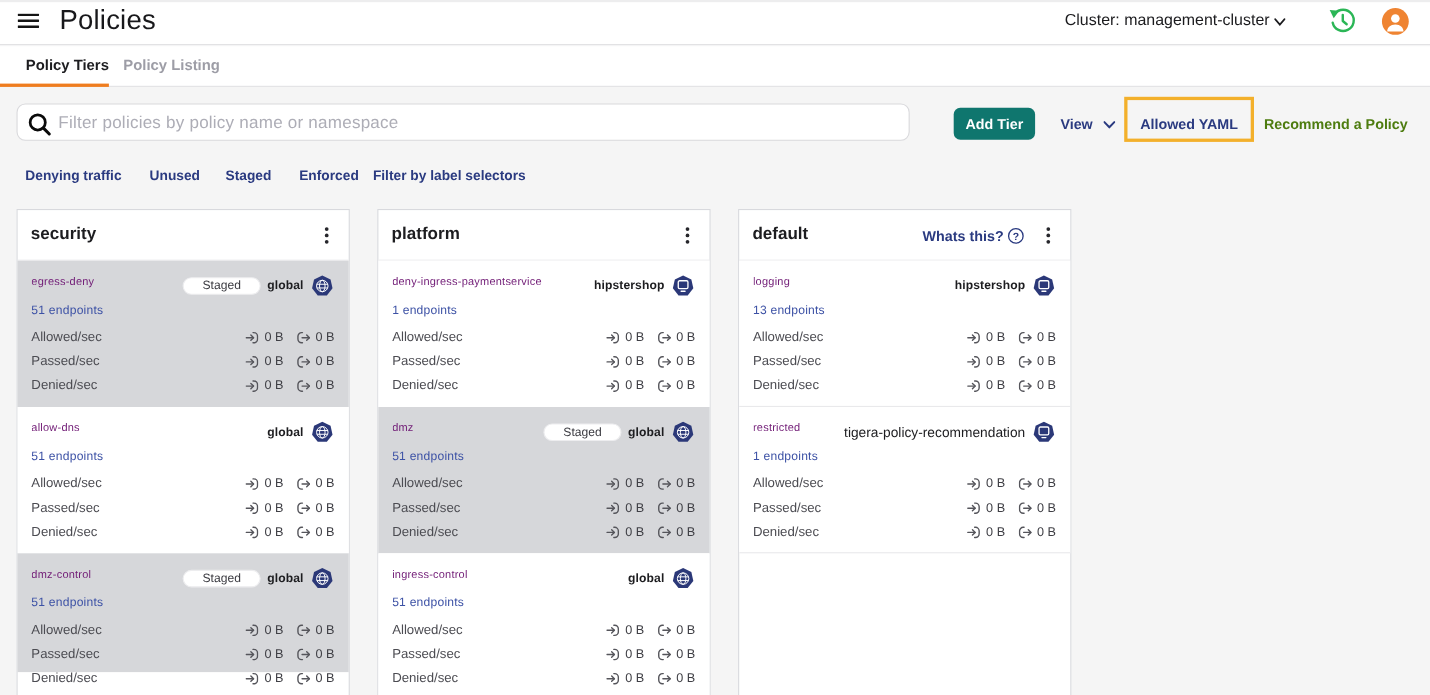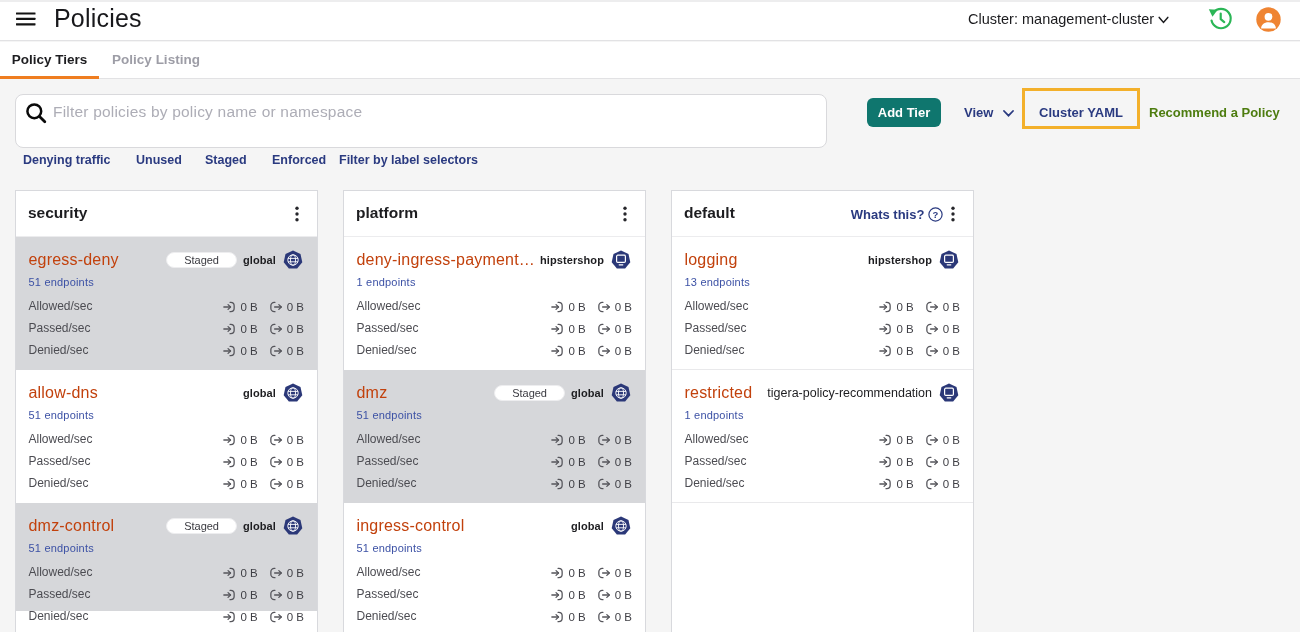--- a/index.html
+++ b/index.html
@@ -1,44 +1,44 @@
 <!DOCTYPE html>
 <html><head><meta charset="utf-8"><style>
 * { margin:0; padding:0; box-sizing:border-box; }
 html,body { width:1300px; height:632px; overflow:hidden; font-family:"Liberation Sans",sans-serif; background:#f5f5f5; }
 #topbar { position:absolute; left:0; top:0; width:1300px; height:41px; background:#fff; border-bottom:1px solid #e2e2e4; }
 #topstrip { position:absolute; left:0; top:0; width:1300px; height:2px; background:#ededee; z-index:5; }
 #tabbar { position:absolute; left:0; top:42px; width:1300px; height:37px; background:#fff; border-bottom:1px solid #e2e2e4; }
-.tab1 { position:absolute; left:0; top:0; width:99px; height:37px; line-height:35px; text-align:center; font-size:13.5px; font-weight:bold; color:#1d1d20; border-bottom:3.5px solid #ef7d1f; }
+.tab1 { position:absolute; left:0; top:0; width:99px; height:37px; line-height:35px; text-align:right; font-size:13.5px; font-weight:bold; color:#1d1d20; border-bottom:3.5px solid #ef7d1f; }
 .tab2 { position:absolute; left:99px; top:0; width:114px; height:37px; line-height:35px; text-align:center; font-size:13.5px; font-weight:bold; color:#9d9da6; }
 #ham { position:absolute; left:16px; top:12px; }
 #ptitle { position:absolute; left:54px; top:4px; font-size:25px; font-weight:normal; color:#18181b; letter-spacing:0.2px; }
 #cluster { position:absolute; left:968px; top:0; height:38px; line-height:38px; font-size:14.5px; color:#1b1b1e; }
 #cchev { position:absolute; left:1158px; top:16px; }
 #hist { position:absolute; left:1208px; top:6px; }
 #avatar { position:absolute; left:1256px; top:7px; }
-#search { position:absolute; left:15px; top:94px; width:812px; height:54px; background:#fff; border:1px solid #d9d9dc; border-radius:8px; }
+#search { position:absolute; left:15px; top:94px; width:812px; height:34px; background:#fff; border:1px solid #d9d9dc; border-radius:8px; }
 #search .ph { position:absolute; left:37px; top:8px; font-size:15.5px; color:#adadb6; letter-spacing:0.2px; }
 #search svg { position:absolute; left:9px; top:7px; }
 #addtier { position:absolute; left:867px; top:98px; width:74px; height:29px; background:#0f766e; color:#fff; font-size:13px; font-weight:bold; text-align:center; line-height:29px; border-radius:6px; }
 #viewbtn { position:absolute; left:964px; top:98px; height:29px; line-height:29px; font-size:13px; font-weight:bold; color:#2a3a80; }
 #exporthl { position:absolute; left:1022px; top:88px; width:118px; height:41px; border:3px solid #f3b02b; }
 #exportbtn { position:absolute; left:1022px; top:98px; width:118px; height:29px; line-height:29px; text-align:center; font-size:13px; font-weight:bold; color:#2a3a80; }
 #recbtn { position:absolute; left:1149px; top:98px; height:29px; line-height:29px; font-size:13px; font-weight:bold; color:#4d7c0f; }
 #filters { position:absolute; left:0; top:153px; height:16px; font-size:12.5px; font-weight:bold; color:#2a3a80; }
 #filters span { position:absolute; white-space:nowrap; }
 .col { position:absolute; top:190px; width:303px; height:445px; background:#fff; border:1px solid #d8d9dd; }
 .colhead { position:relative; height:46px; border-bottom:1px solid #ececee; }
 .colname { position:absolute; left:12px; top:13px; font-size:15.5px; font-weight:bold; color:#1d1d20; }
 .colhr { position:absolute; right:13px; top:14px; display:flex; align-items:center; }
-.whats { font-size:13px; font-weight:bold; color:#2a3a80; margin-right:3px; }
+.whats { font-size:13px; font-weight:bold; color:#2a3a80; margin-right:15px; }
 .card { position:relative; height:133px; background:#fff; box-sizing:border-box; }
 .card.b { border-bottom:1px solid #e9e9eb; }
 .card.gray { background:#d6d7da; }
-.ctitle { position:absolute; left:12.5px; top:13.5px; font-size:16px; font-weight:500; color:#c2410c; letter-spacing:0.2px; white-space:nowrap; overflow:hidden; text-overflow:ellipsis; }
+.ctitle { position:absolute; left:12.5px; top:13.5px; font-size:10px; font-weight:500; color:#701a75; letter-spacing:0.2px; white-space:nowrap; overflow:hidden; text-overflow:ellipsis; }
 .cmeta { position:absolute; right:14px; top:13px; height:20px; display:flex; align-items:center; }
 .pill { display:inline-block; height:16px; line-height:15px; padding:0 17px; background:#fff; border:1px solid #ededef; border-radius:8.5px; font-size:11px; color:#3a3a40; margin-right:6px; }
 .scope { font-size:11px; font-weight:bold; color:#1d1d20; margin-right:7px; letter-spacing:0.1px; }
 .scope.small { font-size:11px; }
 .scope.long { font-size:12.5px; font-weight:normal; letter-spacing:0; }
 .endp { position:absolute; left:12.5px; top:39px; font-size:11px; color:#3c51a5; letter-spacing:0.2px; }
 .mrow { position:absolute; left:12.5px; right:13px; height:15px; display:flex; justify-content:space-between; align-items:flex-end; }
 .mlabel { font-size:12px; color:#4c4c52; }
 .mvals { display:flex; align-items:center; }
 .mv { font-size:11.5px; color:#3f3f45; margin-left:5px; }
@@ -86,21 +86,21 @@
       <circle cx="9.3" cy="9.3" r="6.9"></circle>
       <path d="M14.5 14.5 L19.8 19.8" stroke-width="2.8" stroke-linecap="round"></path>
     </svg>
     <span class="ph">Filter policies by policy name or namespace</span>
   </div>
 <div id="addtier">Add Tier</div>
 <div id="viewbtn">View<svg style="margin-left:10px" width="11" height="7" viewBox="0 0 11 7" fill="none" stroke="#2a3a80" stroke-width="1.8" stroke-linecap="round">
       <path d="M1 1 L5.5 5.7 L10 1"></path>
     </svg></div>
 <div id="exporthl"></div>
-<div id="exportbtn">Cluster YAML</div>
+<div id="exportbtn">Allowed YAML</div>
 <div id="recbtn">Recommend a Policy</div>
 <div id="filters">
     <span style="left:23px">Denying traffic</span>
     <span style="left:136px">Unused</span>
     <span style="left:205px">Staged</span>
     <span style="left:272px">Enforced</span>
     <span style="left:339px">Filter by label selectors</span>
   </div>
 <div class="col" style="left:15px">
 <div class="colhead">

